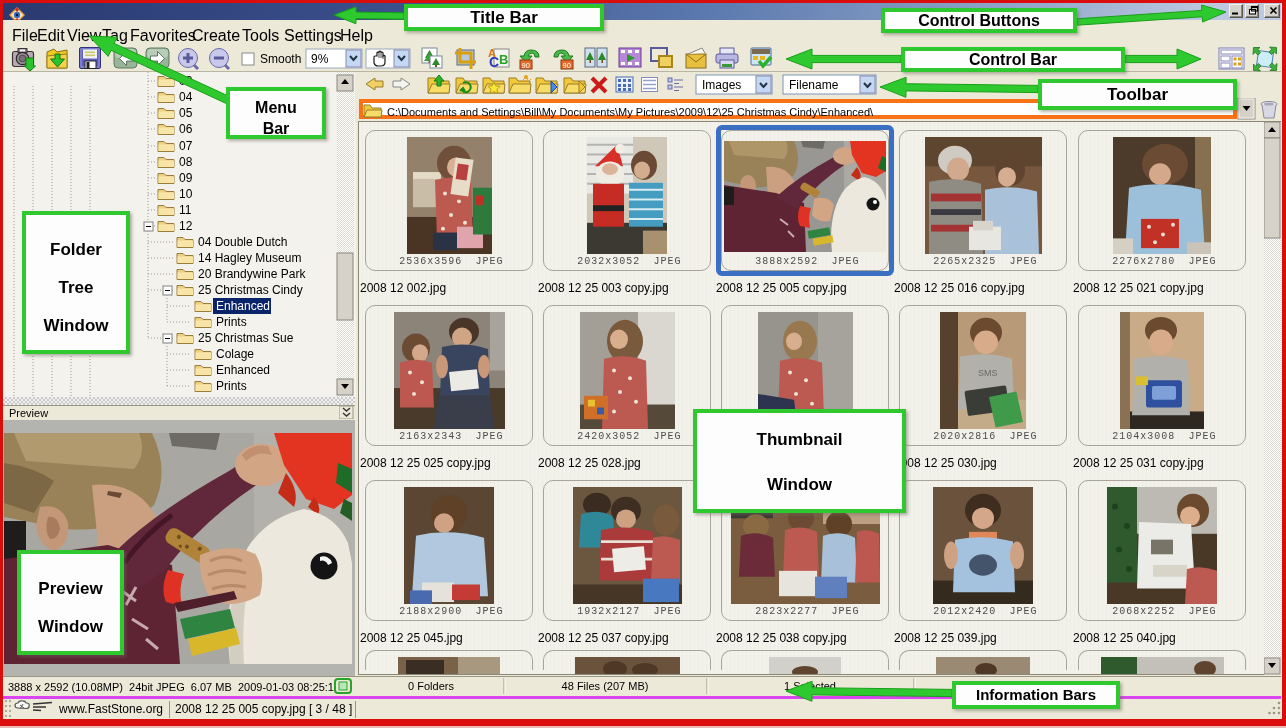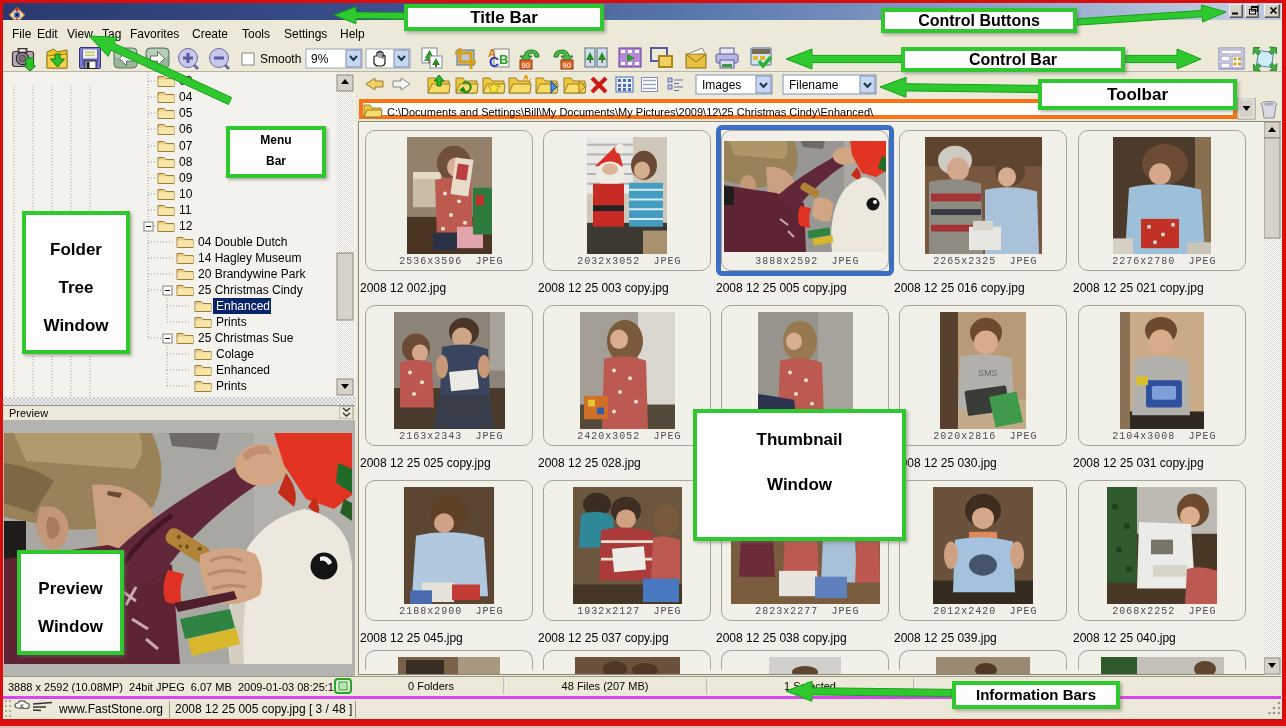--- a/index.html
+++ b/index.html
@@ -9,21 +9,21 @@
 
 #frameL{left:0;top:0;width:3px;height:728px;background:#da0d0d;}
 #frameT{left:0;top:0;width:1286px;height:3px;background:#da0d0d;}
 #frameR{left:1282px;top:0;width:4px;height:728px;background:#da0d0d;}
 #frameB{left:0;top:719px;width:1286px;height:7px;background:#da0d0d;}#frameB2{left:0;top:726px;width:1286px;height:2px;background:#eab8b4;}
 
 #title{left:3px;top:3px;width:1278px;height:17px;background:linear-gradient(90deg,#2a3a70 0%,#3a4f8c 30%,#5b79ae 55%,#93a8cc 80%,#bdc9e0 95%);color:#fff;font-weight:bold;font-size:13px;}
 #title .txt{position:absolute;left:24px;top:2px;letter-spacing:0px;font-size:12px;}
 .winbtn{position:absolute;top:4px;width:14px;height:14px;background:#d6d2ca;border:1px solid;border-color:#f4f2ee #5a5750 #5a5750 #f4f2ee;box-shadow:inset -1px -1px 0 #8a877e;}
 
-#menubar{left:3px;top:20px;width:1086px;height:26px;background:#ece9d8;font-size:12px;color:#000;}
+#menubar{left:3px;top:20px;width:1086px;height:26px;background:#ece9d8;font-size:16px;color:#000;}
 #menubar span{position:absolute;top:7px;}
 
 #ctrlbar{left:3px;top:46px;width:1278px;height:26px;background:#ece9d8;border-bottom:1px solid #b9b5a2;}
 
 #treepanel{left:3px;top:72px;width:353px;height:325px;background:#f2f1ec;}
 #hatchL{left:3px;top:397px;width:352px;height:8px;background:repeating-conic-gradient(#c9c9c9 0% 25%, #f2f2f2 0% 50%) 0 0/4px 4px;}
 #prevbar{left:3px;top:405px;width:352px;height:15px;background:#ece9d8;border-top:1px solid #9a9684;font-size:11px;}
 #prevarea{left:3px;top:420px;width:352px;height:256px;background:#b3b3af;}
 
 #statusL{left:3px;top:676px;width:352px;height:20px;background:#ece9d8;border-top:1px solid #9a9684;font-size:11px;}
@@ -1017,17 +1017,17 @@
     <polygon points="1125.0,62.6 1177.0,62.6 1177.0,69.0 1201.0,59.0 1177.0,49.0 1177.0,55.4 1125.0,55.4" fill="#2ec92e" stroke="#17a017" stroke-width="1"></polygon>
     <polygon points="1038.0,85.4 906.0,83.7 906.1,77.3 880.0,87.0 905.9,97.3 906.0,90.9 1038.0,92.6" fill="#2ec92e" stroke="#17a017" stroke-width="1"></polygon>
     <polygon points="231.6,97.5 114.2,43.4 117.0,37.3 89.0,36.0 108.2,56.4 111.0,50.3 228.4,104.5" fill="#2ec92e" stroke="#17a017" stroke-width="1"></polygon>
     <polygon points="952.0,689.4 812.0,687.7 812.1,681.3 786.0,691.0 811.9,701.3 812.0,694.9 952.0,696.6" fill="#2ec92e" stroke="#17a017" stroke-width="1"></polygon>
   </svg>
 
 <div class="anno" style="left:404px;top:4px;width:200px;height:27px;font-size:17px;line-height:19px;">Title Bar</div>
 <div class="anno" style="left:881px;top:8px;width:196px;height:25px;font-size:16px;line-height:17px;">Control Buttons</div>
 <div class="anno" style="left:901px;top:47px;width:224px;height:25px;font-size:16px;line-height:17px;">Control Bar</div>
 <div class="anno" style="left:1038px;top:79px;width:199px;height:31px;font-size:17px;line-height:23px;">Toolbar</div>
-<div class="anno" style="left:226px;top:87px;width:100px;height:52px;font-size:12px;line-height:21px;margin-top:39px;">Menu<br>Bar</div>
+<div class="anno" style="left:226px;top:87px;width:100px;height:52px;font-size:16px;line-height:21px;padding-top:6px;">Menu<br>Bar</div>
 <div class="anno" style="left:22px;top:211px;width:108px;height:143px;font-size:17px;line-height:38px;padding-top:16px;">Folder<br>Tree<br>Window</div>
 <div class="anno" style="left:17px;top:550px;width:107px;height:105px;font-size:17px;line-height:38px;padding-top:16px;">Preview<br>Window</div>
-<div class="anno" style="left:693px;top:409px;width:213px;height:132px;font-size:17px;line-height:45px;padding-top:4px;">Thumbnail<br>Window</div>
+<div class="anno" style="left:693px;top:409px;width:213px;height:104px;font-size:17px;line-height:45px;padding-top:4px;">Thumbnail<br>Window</div>
 <div class="anno" style="left:952px;top:681px;width:168px;height:28px;font-size:15px;line-height:19px;">Information Bars</div>
 
 </body></html>

